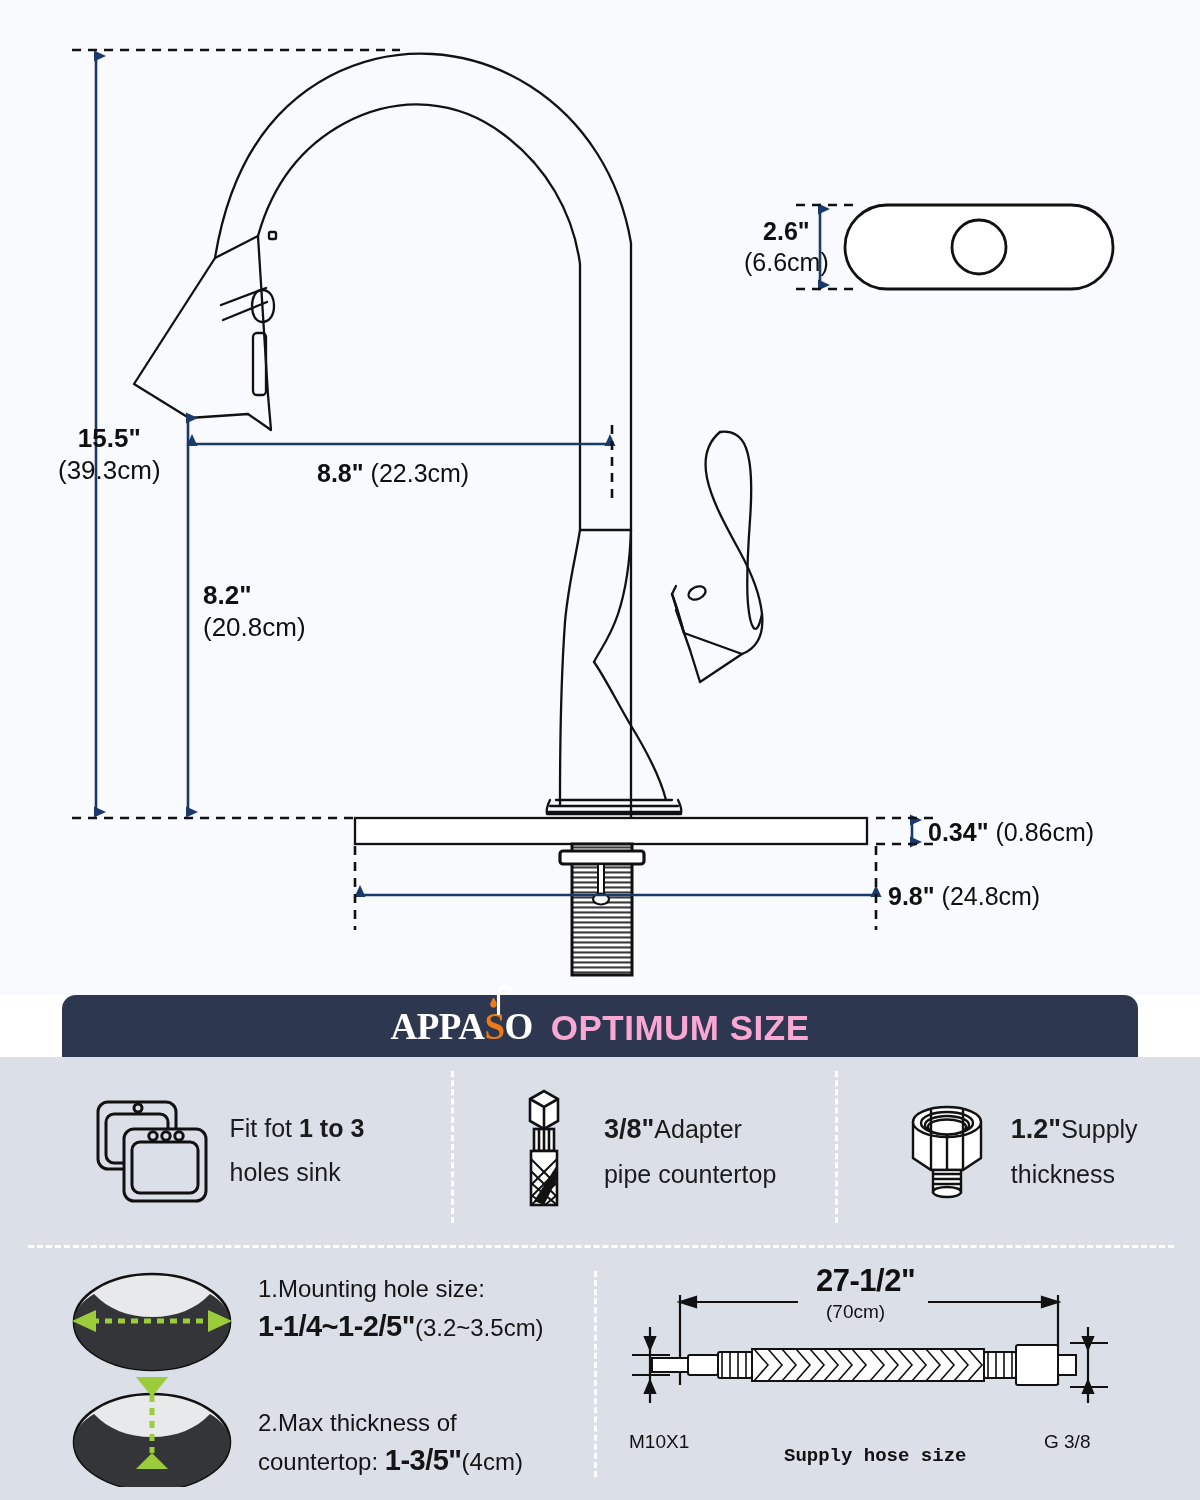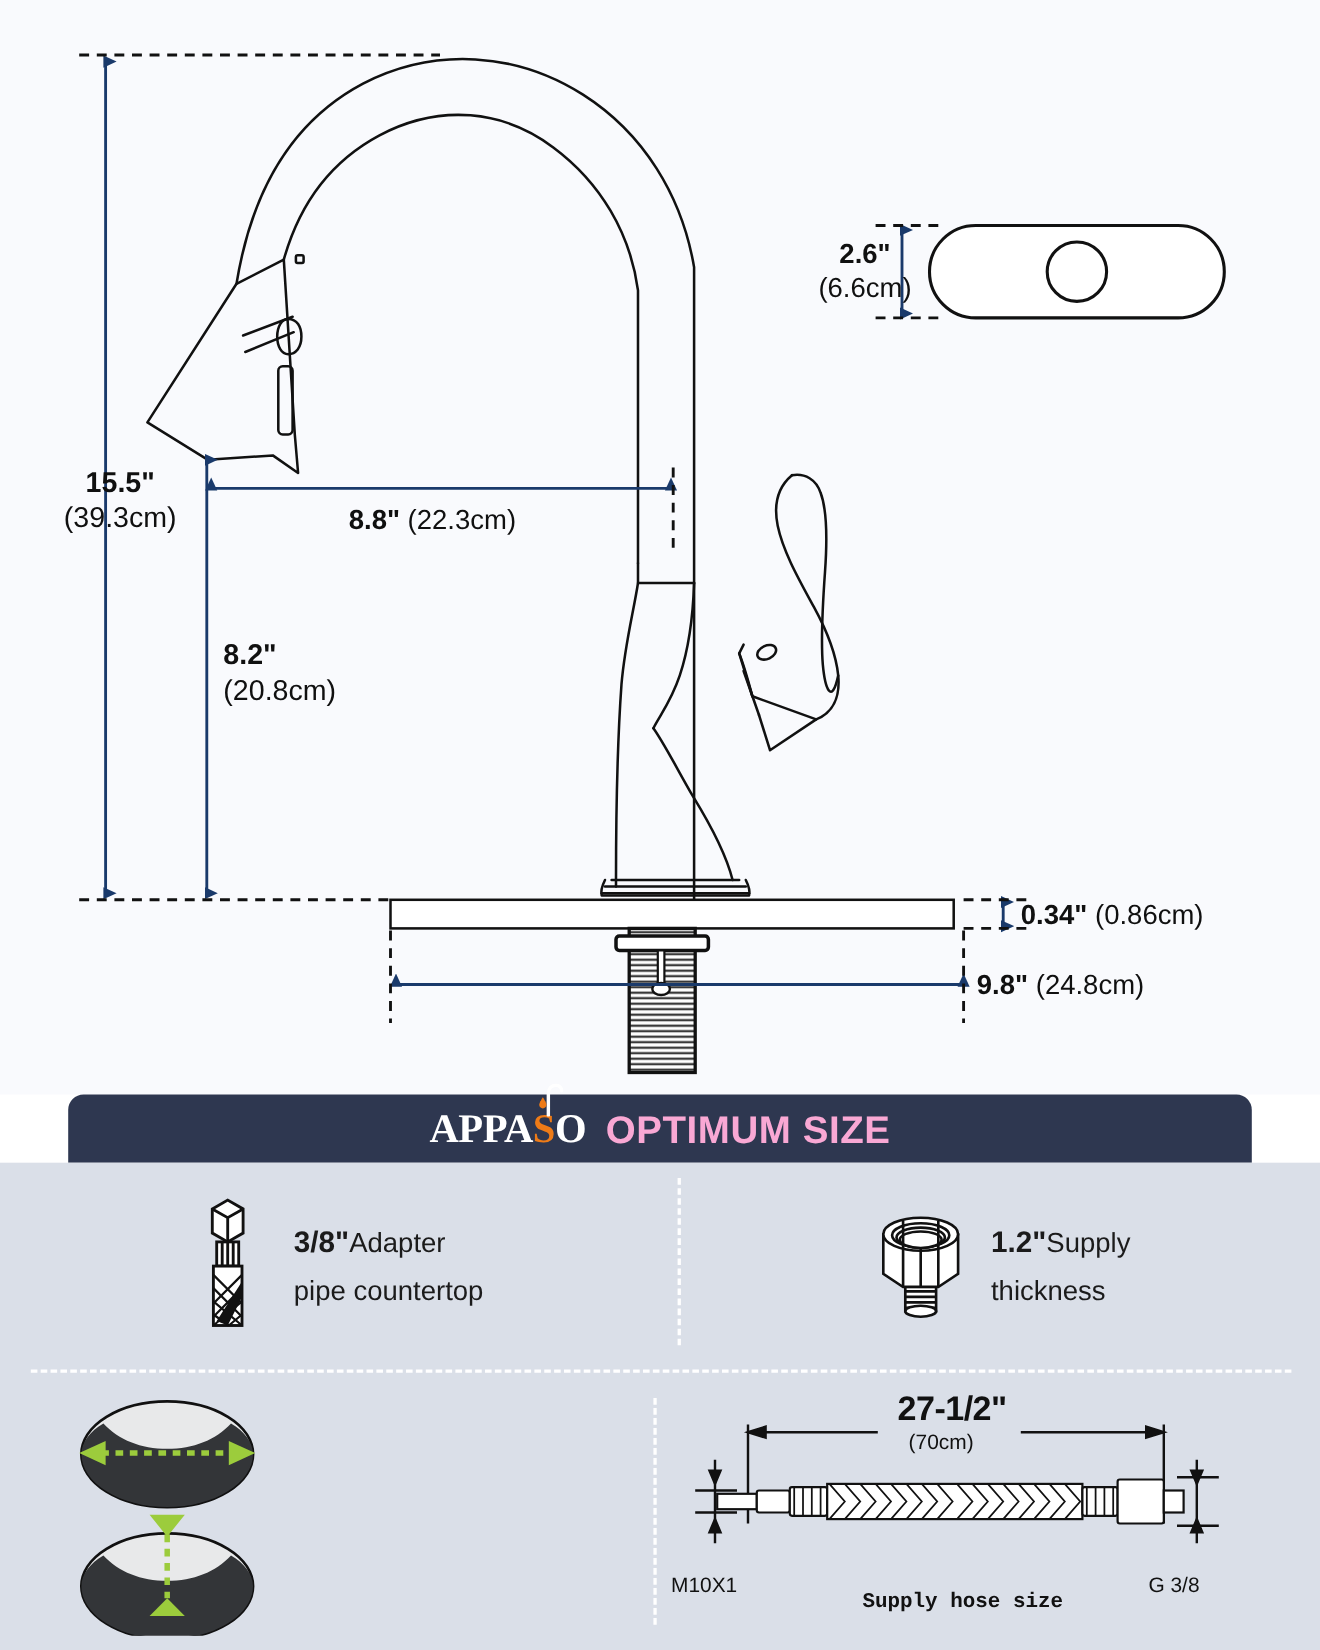--- a/index.html
+++ b/index.html
@@ -260,20 +260,41 @@
         <span id="logo-text">APPA<span class="s-orange">S</span>O</span>
       </div>
       <span id="banner-title">OPTIMUM SIZE</span>
     </div>
   </div>
 
   <div id="features">
 
     <div id="feature-row-1">
 
+      <div class="fcell b1">
+        <svg width="122" height="118" viewBox="0 0 122 118">
+          <g fill="none" stroke="#111111" stroke-width="3">
+            <rect x="8" y="10" width="78" height="67" rx="10"></rect>
+            <rect x="16" y="22" width="62" height="49" rx="8"></rect>
+            <circle cx="48" cy="16" r="4"></circle>
+          </g>
+          <rect x="34" y="37" width="82" height="72" rx="10" fill="#dadfe8" stroke="#111111" stroke-width="3"></rect>
+          <g fill="none" stroke="#111111" stroke-width="3">
+            <rect x="42" y="50" width="66" height="51" rx="8"></rect>
+            <circle cx="63" cy="44" r="4.2"></circle>
+            <circle cx="76" cy="44" r="4.2"></circle>
+            <circle cx="89" cy="44" r="4.2"></circle>
+          </g>
+        </svg>
+        <div class="ftext">
+          <span>Fit fot </span><b>1 to 3</b><br>
+          <span>holes sink</span>
+        </div>
+        <div class="vdash"></div>
+      </div>
 
       <div class="fcell b2">
         <svg width="70" height="128" viewBox="0 0 70 128">
           <g stroke="#111111" stroke-width="2.6" fill="#ffffff">
             <path d="M14 12 L28 4 L42 12 L42 34 L28 42 L14 34 Z"></path>
             <path d="M14 12 L28 20 L42 12 M28 20 L28 42"></path>
             <rect x="18" y="42" width="20" height="22"></rect>
             <path d="M23 42 L23 64 M28 42 L28 64 M33 42 L33 64"></path>
             <rect x="15" y="64" width="26" height="54"></rect>
           </g>
@@ -330,20 +351,34 @@
           <ellipse cx="90" cy="175" rx="78" ry="48" fill="#e8e9ea" stroke="#111111" stroke-width="2.6"></ellipse>
           <path d="M12 175 C12 201 47 223 90 223 C133 223 168 201 168 175 C168 164 160 154 148 147
                    C134 162 114 170 90 170 C66 170 46 162 32 147 C20 154 12 164 12 175 Z" fill="#333538"></path>
           <g stroke="#9ccc3c" stroke-width="5" stroke-dasharray="7 6" fill="none">
             <line x1="90" y1="128" x2="90" y2="186"></line>
           </g>
           <path d="M90 130 L74 110 L106 110 Z" fill="#9ccc3c"></path>
           <path d="M90 186 L74 202 L106 202 Z" fill="#9ccc3c"></path>
         </svg>
 
+        <div id="mount-texts">
+          <div id="mount-group-1">
+            <div class="mount-line">1.Mounting hole size:</div>
+            <div class="mount-line">
+              <span class="strong">1-1/4~1-2/5"</span><span class="paren">(3.2~3.5cm)</span>
+            </div>
+          </div>
+          <div>
+            <div class="mount-line">2.Max thickness of</div>
+            <div class="mount-line">
+              <span>countertop: </span><span class="strong">1-3/5"</span><span class="paren">(4cm)</span>
+            </div>
+          </div>
+        </div>
       </div>
 
       <div id="mid-vdash"></div>
 
       <div id="hose-block">
         <svg width="500" height="200" viewBox="0 0 500 200" style="position:absolute; left:24px; top:14px;">
 
           <g stroke="#111111" stroke-width="2.2" fill="none">
             <line x1="62" y1="35" x2="180" y2="35"></line>
             <line x1="310" y1="35" x2="440" y2="35"></line>
@@ -388,19 +423,19 @@
             <line x1="470" y1="60" x2="470" y2="136"></line>
             <path d="M470 82 L465 70 L475 70 Z" fill="#111111"></path>
             <path d="M470 114 L465 126 L475 126 Z" fill="#111111"></path>
             <line x1="452" y1="76" x2="490" y2="76"></line>
             <line x1="452" y1="120" x2="490" y2="120"></line>
           </g>
         </svg>
 
         <div class="hose-label" id="hose-dim-in" style="left:222px; top:10px;">27-1/2"</div>
         <div class="hose-label" style="left:232px; top:48px;">(70cm)</div>
-        <div class="hose-label" style="left:16px; top:178px;">M10X1</div>
+        <div class="hose-label" style="left:35px; top:178px;">M10X1</div>
         <div class="hose-label bold" style="left:190px; top:192px;font-family:Liberation Mono, monospace;">Supply hose size</div>
         <div class="hose-label" style="left:450px; top:178px;">G 3/8</div>
       </div>
     </div>
   </div>
 </div>
 
 </body></html>

